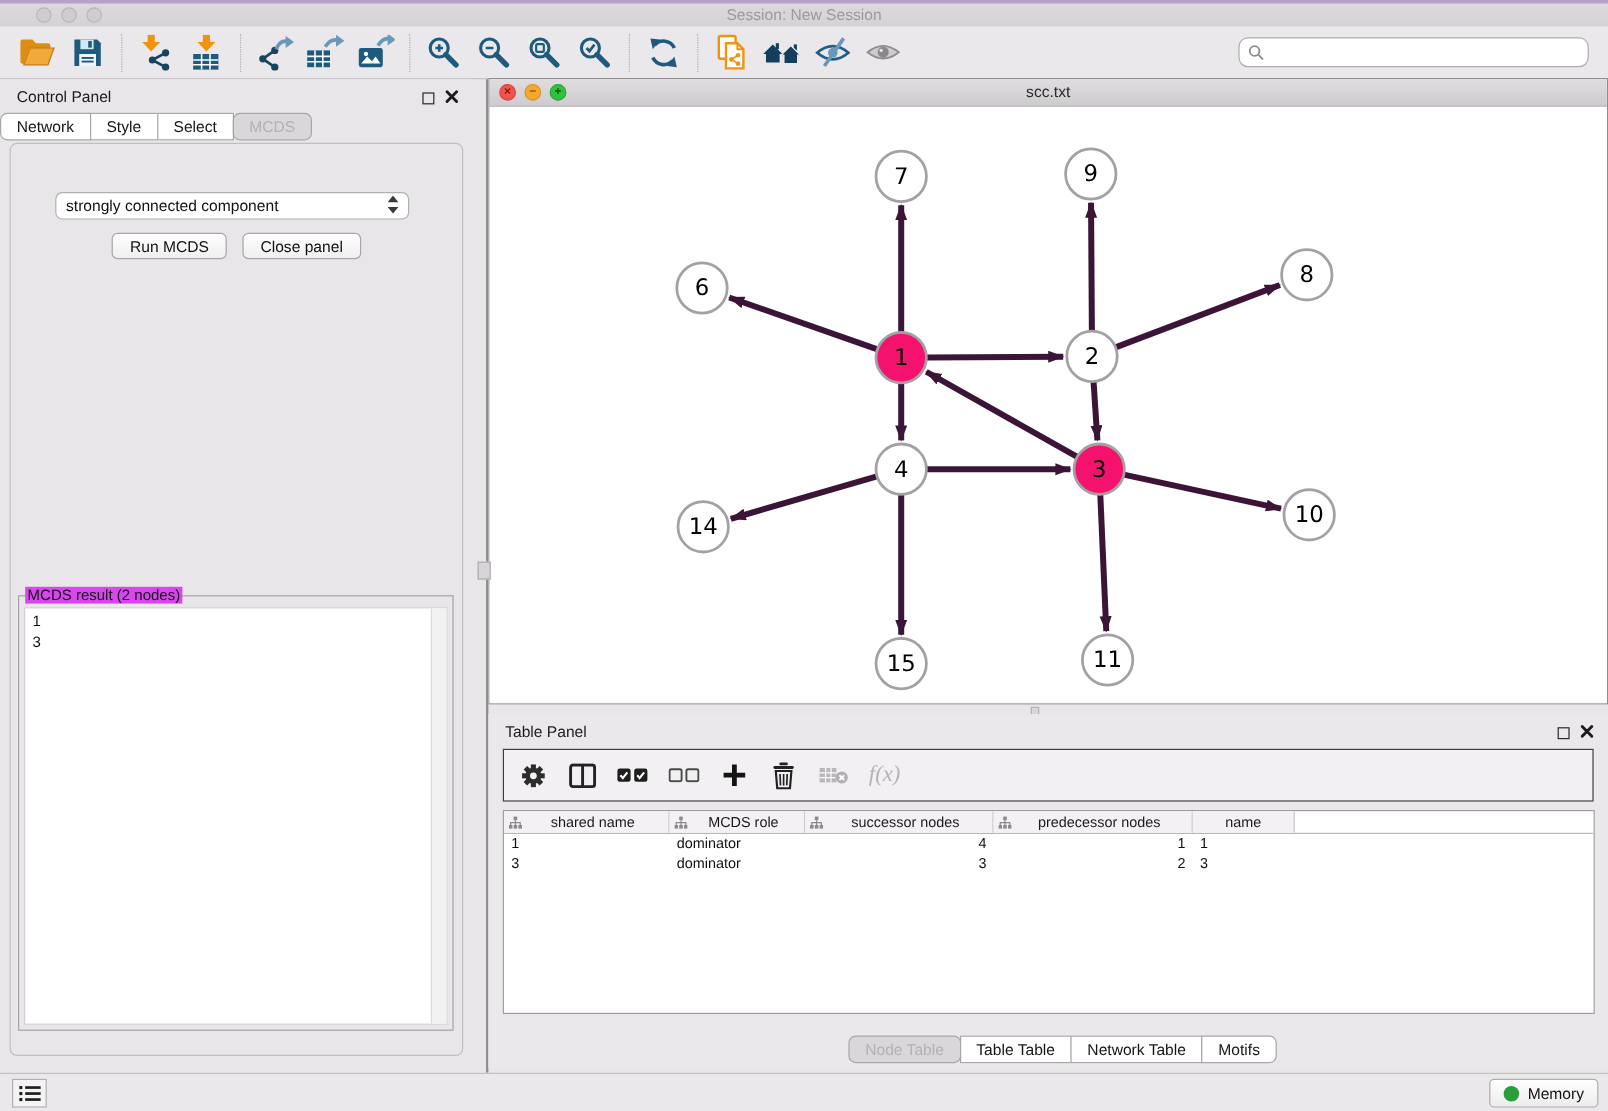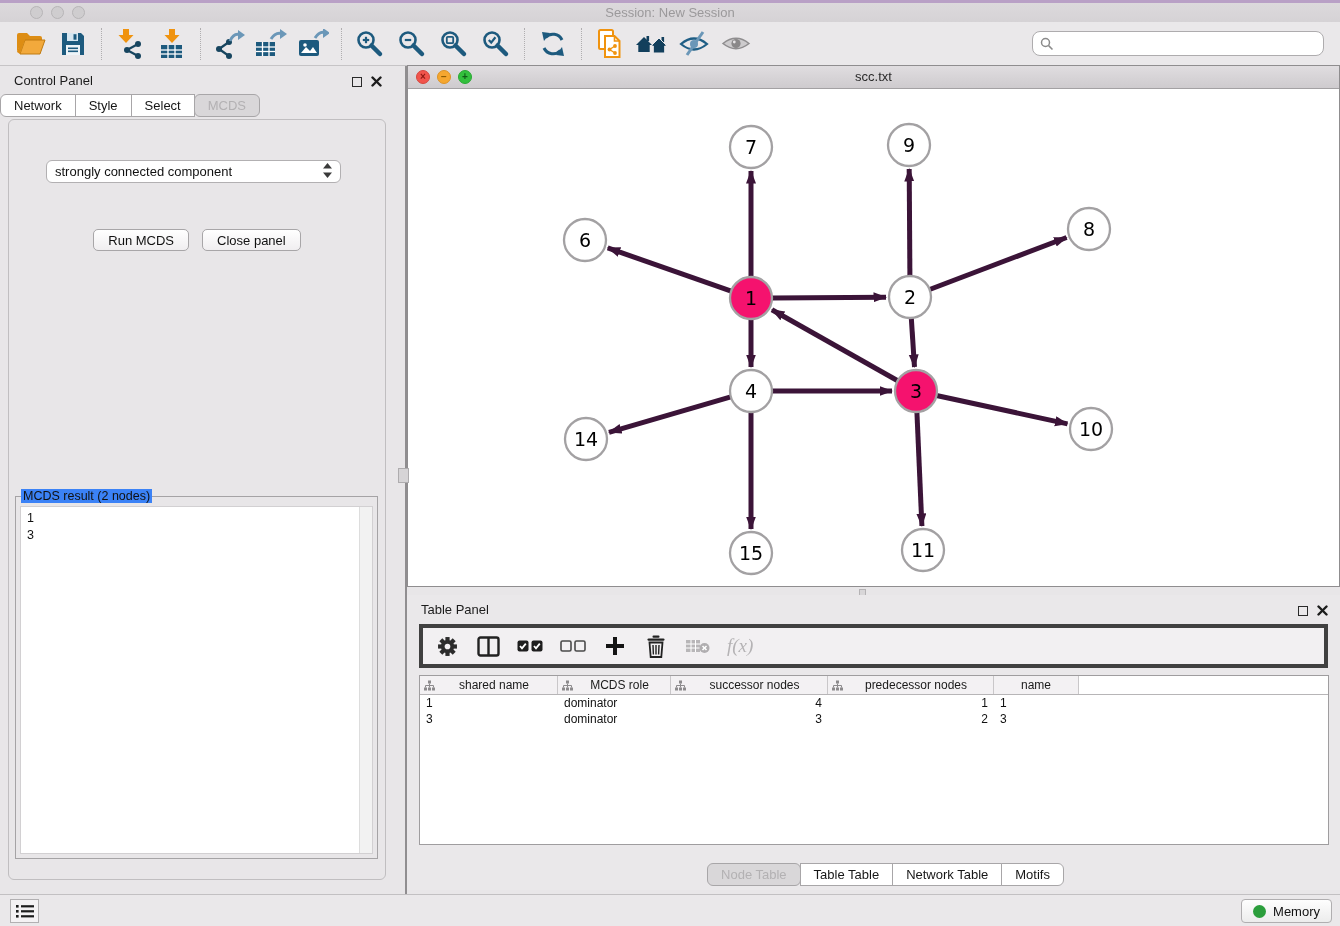--- a/index.html
+++ b/index.html
@@ -40,24 +40,24 @@
   .cp-box { position:absolute; top:51px; left:8px; right:8px; bottom:14px; border:1px solid #c0bec0;
             border-radius:6px; margin-top:2px; }
   .opt-label { text-align:center; font-size:13px; color:#111; margin-top:22px; }
   .criterion-select { position:absolute; left:37px; right:44px; top:40px; height:23px; background:#fff;
                       border:1px solid #b2b0b2; border-radius:6px; display:flex; align-items:center;
                       padding:0 8px; font-size:13px; color:#111; }
   .criterion-select .stepper { margin-left:auto; }
   .cp-buttons { position:absolute; top:74px; left:0; right:0; display:flex; justify-content:center; gap:13px; }
   .push-btn { min-width:95px; height:22px; background:linear-gradient(#ffffff,#f0eef0); border:1px solid #a8a6a8;
               border-radius:5px; font-size:13px; color:#111; padding:0 14px;
-              font-family:"Liberation Sans",sans-serif;margin-top:35px; }
+              font-family:"Liberation Sans",sans-serif; }
   .result-fieldset { position:absolute; left:6px; right:7px; top:376px; bottom:20px;
                      border:1px solid #a5a3a5; background:#e8e6e8; }
-  .result-legend { position:absolute; top:-8px; left:5px; background:#3b82f6; padding:0 2px;
+  .result-legend { position:absolute; top:-8px; left:5px; background:#d946ef; padding:0 2px;
                    font-size:12.5px; color:#111;text-align:center; }
   .result-inner { position:absolute; top:9px; left:4px; right:4px; bottom:4px; background:#fff;
                   border:1px solid #d2d0d2; }
   .result-scroll { position:absolute; top:0; right:0; bottom:0; width:13px; background:#f2f2f2;
                    border-left:1px solid #ddd; }
   .result-lines { padding:3px 6px; font-size:12.5px; line-height:17px; color:#111; }
 
   
   .v-divider { position:absolute; top:66px; left:405px; width:2px; height:828px; background:#908e90; }
   .v-handle { position:absolute; top:468px; left:398px; width:11px; height:15px; background:#d6d4d6;
@@ -76,21 +76,21 @@
   .nt-zoom  { background:#33c03d; border:1px solid #2aa834; color:#0f5c17; }
   .net-title { text-align:center; font-size:13px; color:#2a2a2a; line-height:22px; }
   .net-canvas { position:absolute; top:23px; left:0; width:931px; height:497px; background:#fff; }
   .canvas-handle { position:absolute; top:589px; left:859px; width:7px; height:7px; background:#d8d6d8;
                    border:1px solid #b5b3b5; }
 
   
   .table-panel { position:absolute; top:595px; left:407px; width:933px; height:295px; background:#eae8ea; }
   .tp-header { position:relative; height:26px; }
   .tp-toolbar { position:absolute; top:29px; left:12px; right:12px; height:44px; background:#f2f0f2;
-                border:4px solid #404040; display:flex; align-items:center; gap:17px; padding:0 12px; }
+                border:1px solid #404040; display:flex; align-items:center; gap:17px; padding:0 12px; }
   .tp-icon { display:flex; align-items:center; justify-content:center; min-width:24px; height:26px; }
   .fx-label { font-family:"Liberation Serif", serif; font-style:italic; font-size:19px; color:#b5b3b5; }
   .tp-table { position:absolute; top:80px; left:12px; right:11px; height:170px; background:#fff;
               border:1px solid #9f9d9f; overflow:hidden; }
   .thead { display:flex; height:19px; border-bottom:1px solid #b7b5b7; }
   .th { background:#f3f1f3; border-right:1px solid #c9c7c9; display:flex; align-items:center;
         font-size:12px; color:#1a1a1a; padding:0 4px; }
   .th .th-label { flex:1; text-align:center; }
   .trow { display:flex; height:16px; align-items:center; }
   .td { font-size:12px; color:#111; padding:0 6px; white-space:nowrap; overflow:hidden; }

